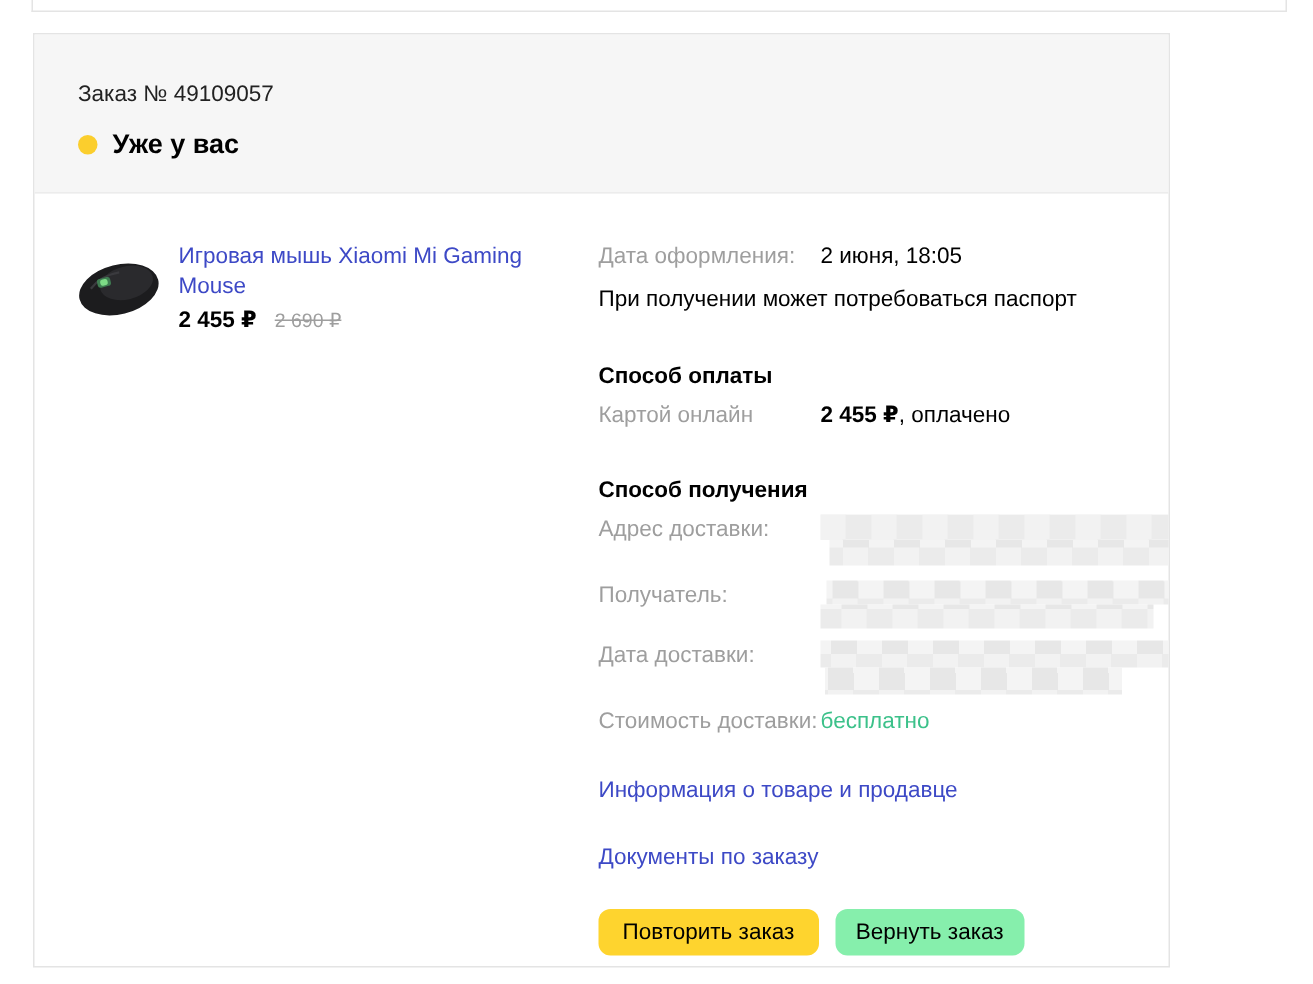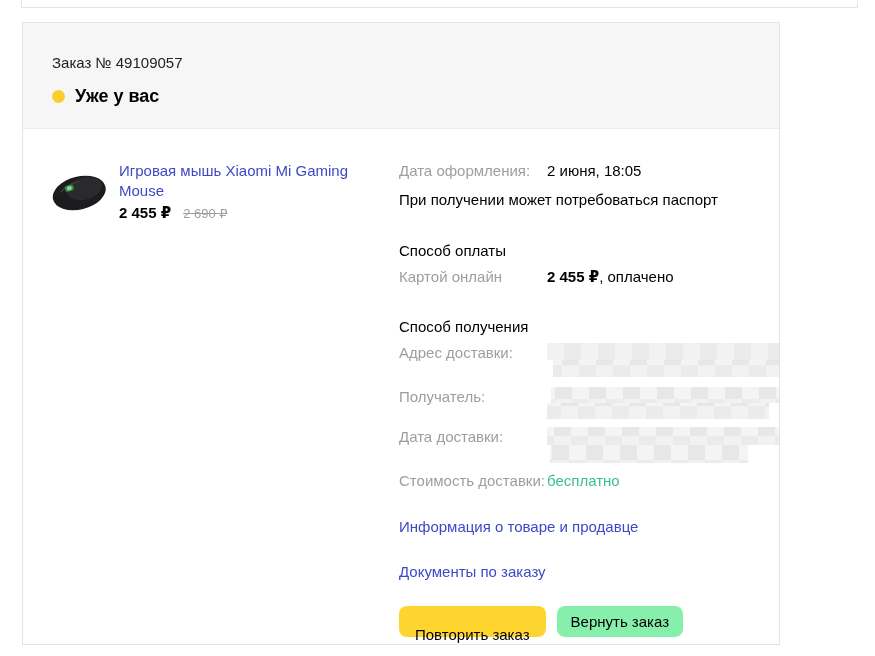--- a/index.html
+++ b/index.html
@@ -32,31 +32,31 @@
   .product-title { display:block; font-size:15px; line-height:20px;
     color:var(--link-blue,#3d49c6); text-decoration:none; cursor:pointer; }
   .price-row { margin-top:3px; display:flex; align-items:baseline; }
   .price { font-size:15px; font-weight:bold; color:#000; }
   .old-price { margin-left:12px; font-size:13px; color:#9e9e9e; text-decoration:line-through; }
 
   .btn { display:inline-block; border:none; border-radius:8px; font-size:15px;
     font-family:inherit; color:#000; line-height:31px; height:31px; padding:0 18px;
     cursor:pointer; white-space:nowrap; }
   .btn-gray { background:#ececec; margin-top:13px; }
-  .btn-yellow { background:var(--accent-yellow,#fed42e); padding:13px 16px; }
+  .btn-yellow { background:var(--accent-yellow,#fed42e); padding:0 16px; }
   .btn-gray2 { background:#86efac; padding:0 14px; }
 
   .info-row { display:flex; align-items:flex-start; font-size:15px; line-height:20px; }
   .label { flex:0 0 148px; color:var(--label-gray,#9e9e9e); }
   .value { color:#000; }
   .value b { font-weight:bold; }
   .green { color:var(--free-green,#3cc18a); }
 
   .note { margin-top:9px; font-size:15px; line-height:20px; color:#000; }
-  .sec-heading { margin-top:30px; font-size:15px; font-weight:normal; color:#000; line-height:21px; }
+  .sec-heading { margin-top:30px; font-size:15px; font-weight:bold; color:#000; line-height:21px; }
   .mt6 { margin-top:6px; } .mt8 { margin-top:8px; } .mt10 { margin-top:10px; }
   .mt29 { margin-top:29px; }
 
   
   .mosaic-line { background:
     conic-gradient(#ebebeb 0 90deg, #f4f4f4 90deg 180deg, #e7e7e7 180deg 270deg, #f2f2f2 270deg 360deg);
     background-size:34px 34px; }
   .m-addr-1 { width:268px; height:17px; }
   .m-addr-2 { width:240px; height:17px; margin-left:6px; background-position:9px 5px; }
   .m-rec-1  { width:252px; height:16px; margin-left:4px; background-position:4px 12px; }

